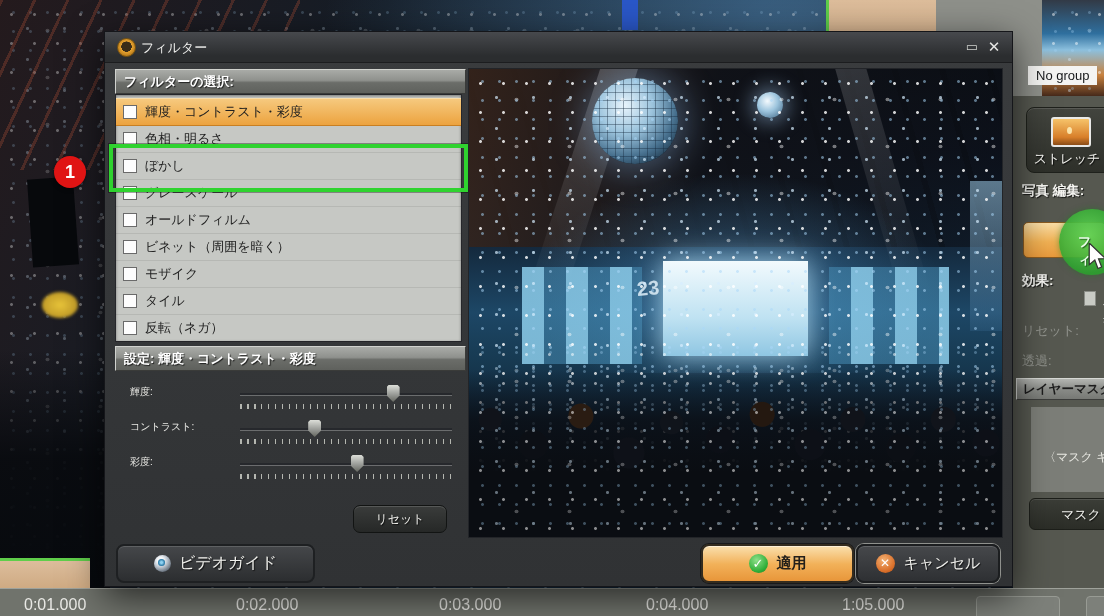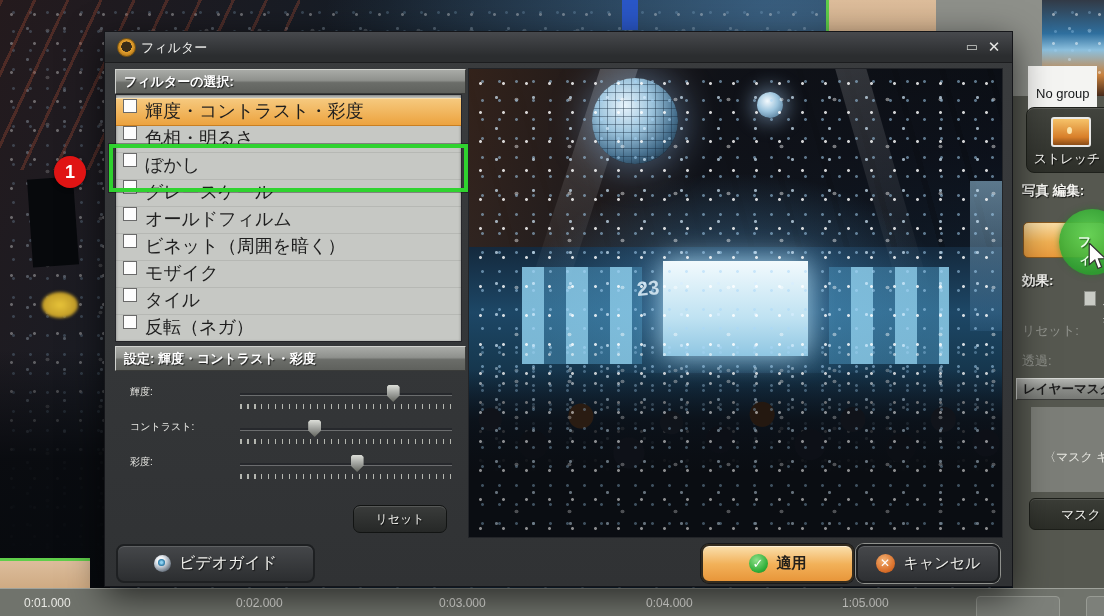--- a/index.html
+++ b/index.html
@@ -31,21 +31,21 @@
     background:linear-gradient(180deg,#ddbd9b,#cfa87f);border-left:3px solid #5fce4a;}
   .gray-top-right{left:936px;top:0;width:168px;height:96px;background:#8e908a;}
   .clip-tan-bottom{left:0;top:558px;width:90px;height:32px;
     background:linear-gradient(180deg,#dcbd9c,#cda77e);border-top:3px solid #5fce4a;}
 
   
   .sidebar{left:1013px;top:96px;width:91px;height:492px;background:#565850;}
   .thumb{left:1042px;top:0;width:62px;height:96px;
     background:linear-gradient(180deg,#323a46,#2f6f9e 35%,#8cc0de 52%,#c8823f 78%,#46291a);}
   .thumb-speck{left:1042px;top:0;width:62px;height:96px;opacity:.5;}
-  .nogroup{left:1028px;top:66px;padding:20px 8px;background:#f4f4f2;color:#16181a;font-size:13px;}
+  .nogroup{left:1028px;top:66px;padding:2px 8px;background:#f4f4f2;color:#16181a;font-size:13px;}
   .sb-btn{left:1026px;top:107px;width:88px;height:64px;border-radius:8px;
     background:linear-gradient(180deg,#42443e,#2e302a);border:1px solid #1f211c;
     box-shadow:inset 0 1px 0 rgba(255,255,255,.12);}
   .sb-btn .pic-icon{position:absolute;left:24px;top:9px;width:36px;height:26px;border-radius:3px;
     border:2px solid #e9e9e7;background:linear-gradient(180deg,#f6c36a,#d87f2a 70%,#8a4c18);}
   .sb-btn .pic-icon:after{content:"";position:absolute;left:14px;top:8px;width:5px;height:7px;
     background:#fbe3a8;border-radius:50%;}
   .sb-btn-label{position:absolute;left:0;right:8px;top:42px;text-align:center;color:#f2f2ee;font-size:13px;
     text-shadow:1px 1px 1px rgba(0,0,0,.8);}
   .sb-label{color:#f4f4f0;font-size:13.5px;font-weight:bold;text-shadow:1px 1px 1px rgba(0,0,0,.75);}
@@ -68,21 +68,21 @@
   .mask-box{left:1031px;top:407px;width:77px;height:85px;background:#7c7e78;}
   .mask-box-text{position:absolute;left:13px;top:42px;color:#e8e8e2;font-size:12px;white-space:nowrap;}
   .mask-btn{left:1029px;top:498px;width:79px;height:30px;border-radius:6px;
     background:linear-gradient(180deg,#3b3d37,#2b2d27);border:1px solid #1d1f1a;
     box-shadow:inset 0 1px 0 rgba(255,255,255,.12);}
   .mask-btn-text{position:absolute;left:31px;top:7px;color:#f0f0ec;font-size:13px;white-space:nowrap;
     text-shadow:1px 1px 1px rgba(0,0,0,.7);}
 
   
   .timeline{left:0;top:588px;width:1104px;height:28px;background:#70736c;border-top:1px solid #9fa29b;}
-  .tl-tick{position:absolute;top:7px;color:#e9e9e5;font-size:12px;}
+  .tl-tick{position:absolute;top:7px;color:#e9e9e5;font-size:16px;}
   .tl-btn1{left:976px;top:596px;width:82px;height:24px;border-radius:4px;
     background:#7d807a;border:1px solid #989b94;}
   .tl-btn2{left:1086px;top:596px;width:22px;height:24px;border-radius:4px;
     background:#7d807a;border:1px solid #989b94;}
 
   
   .dialog{left:104px;top:31px;width:907px;height:554px;background:linear-gradient(180deg,#3a3c3e,#303234);
     border:1px solid #15161a;box-shadow:0 10px 34px rgba(0,0,0,.65);}
   .titlebar{left:0;top:0;width:100%;height:30px;
     background:linear-gradient(180deg,#47494d,#2b2d2f 80%);border-bottom:1px solid #1c1d1f;}
@@ -97,22 +97,22 @@
 
   .hdr-bar{background:linear-gradient(180deg,#a9aba7 0%,#8f918d 45%,#6b6d69 55%,#5f615d);
     border:1px solid;border-color:#d0d2ce #3a3b39 #3a3b39 #d0d2ce;
     color:#fff;font-weight:bold;font-size:13px;padding:3px 8px;
     text-shadow:1px 1px 1px rgba(0,0,0,.7);}
   .sel-header{left:10px;top:37px;width:333px;height:17px;}
   .set-header{left:10px;top:314px;width:333px;height:17px;}
 
   .flt-list{left:10px;top:62px;width:347px;height:248px;background:#c6c8c4;
     border:1px solid #26272b;box-shadow:inset 0 1px 3px rgba(0,0,0,.4);padding-top:3px;box-sizing:border-box;}
-  .flt-row{height:26px;display:flex;align-items:flex-start;border-bottom:1px solid rgba(0,0,0,.08);
-    font-size:18px;color:#1e1e1e;}
+  .flt-row{height:26px;display:flex;align-items:center;border-bottom:1px solid rgba(0,0,0,.08);
+    font-size:13px;color:#1e1e1e;}
   .flt-row.sel{background:linear-gradient(180deg,#f6c97e,#eca33f);border-top:1px solid #f8dca8;
     border-bottom:1px solid #c87f22;}
   .cb{width:12px;height:12px;background:#fdfdfd;border:1px solid #6a6a6a;margin:0 8px 0 7px;flex:none;}
   .hl-box{position:absolute;left:-7px;right:-7px;height:40px;border:4px solid #2fd32f;
     box-shadow:0 0 0 1px rgba(0,0,0,.35);}
 
   .sliders{left:10px;top:345px;width:347px;}
   .sl-row{position:relative;height:35px;}
   .sl-label{position:absolute;left:15px;top:8px;color:#e9e9e5;font-size:10px;}
   .sl-trackwrap{position:absolute;left:125px;top:12px;width:212px;height:20px;}

